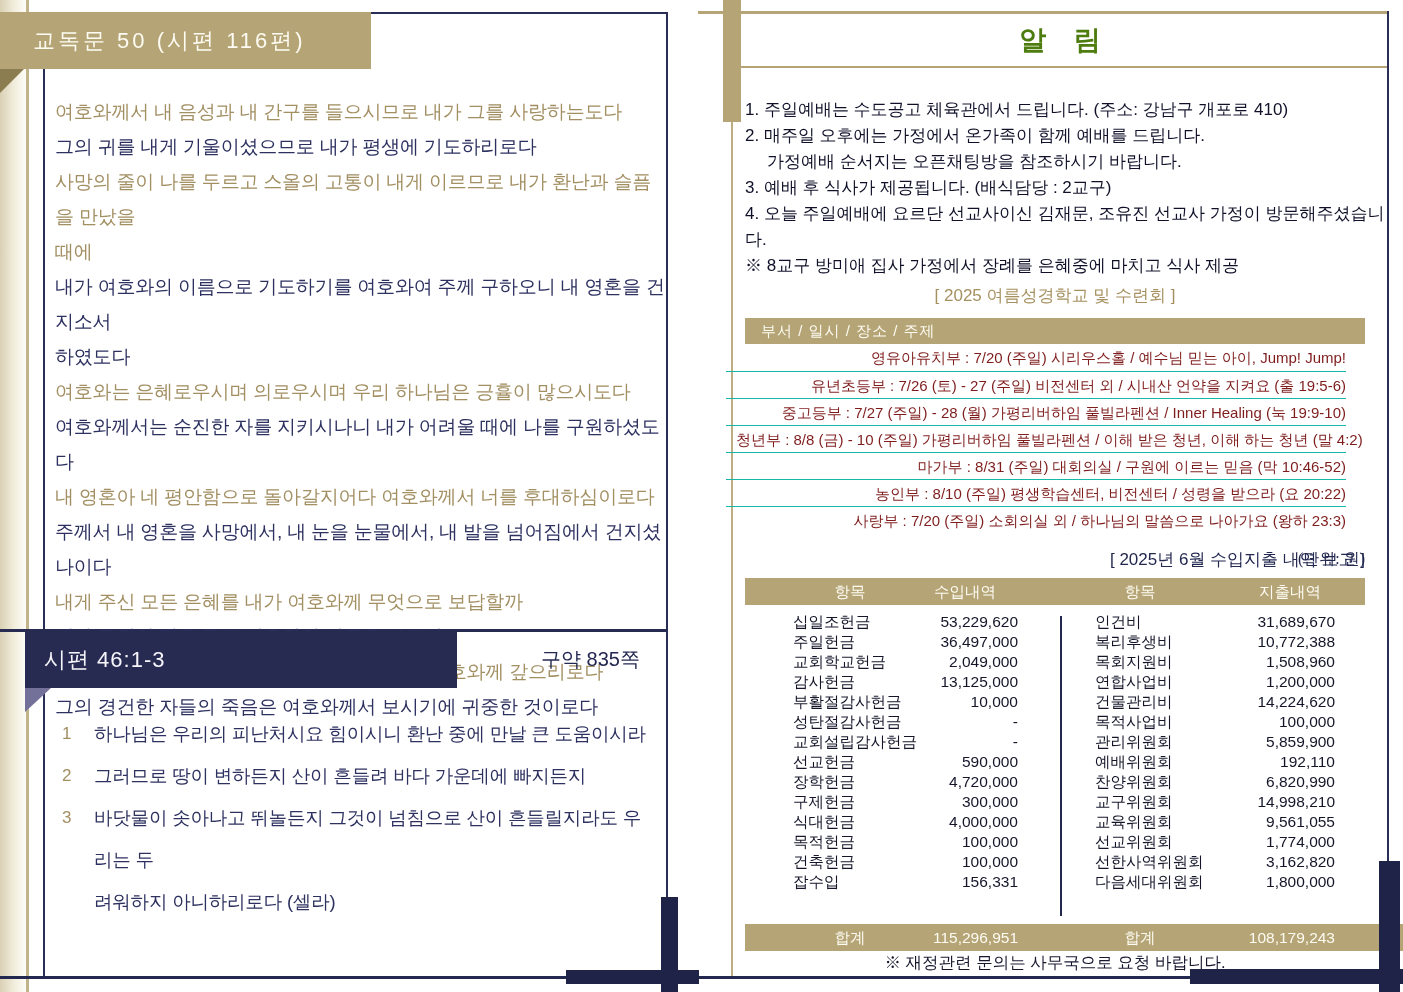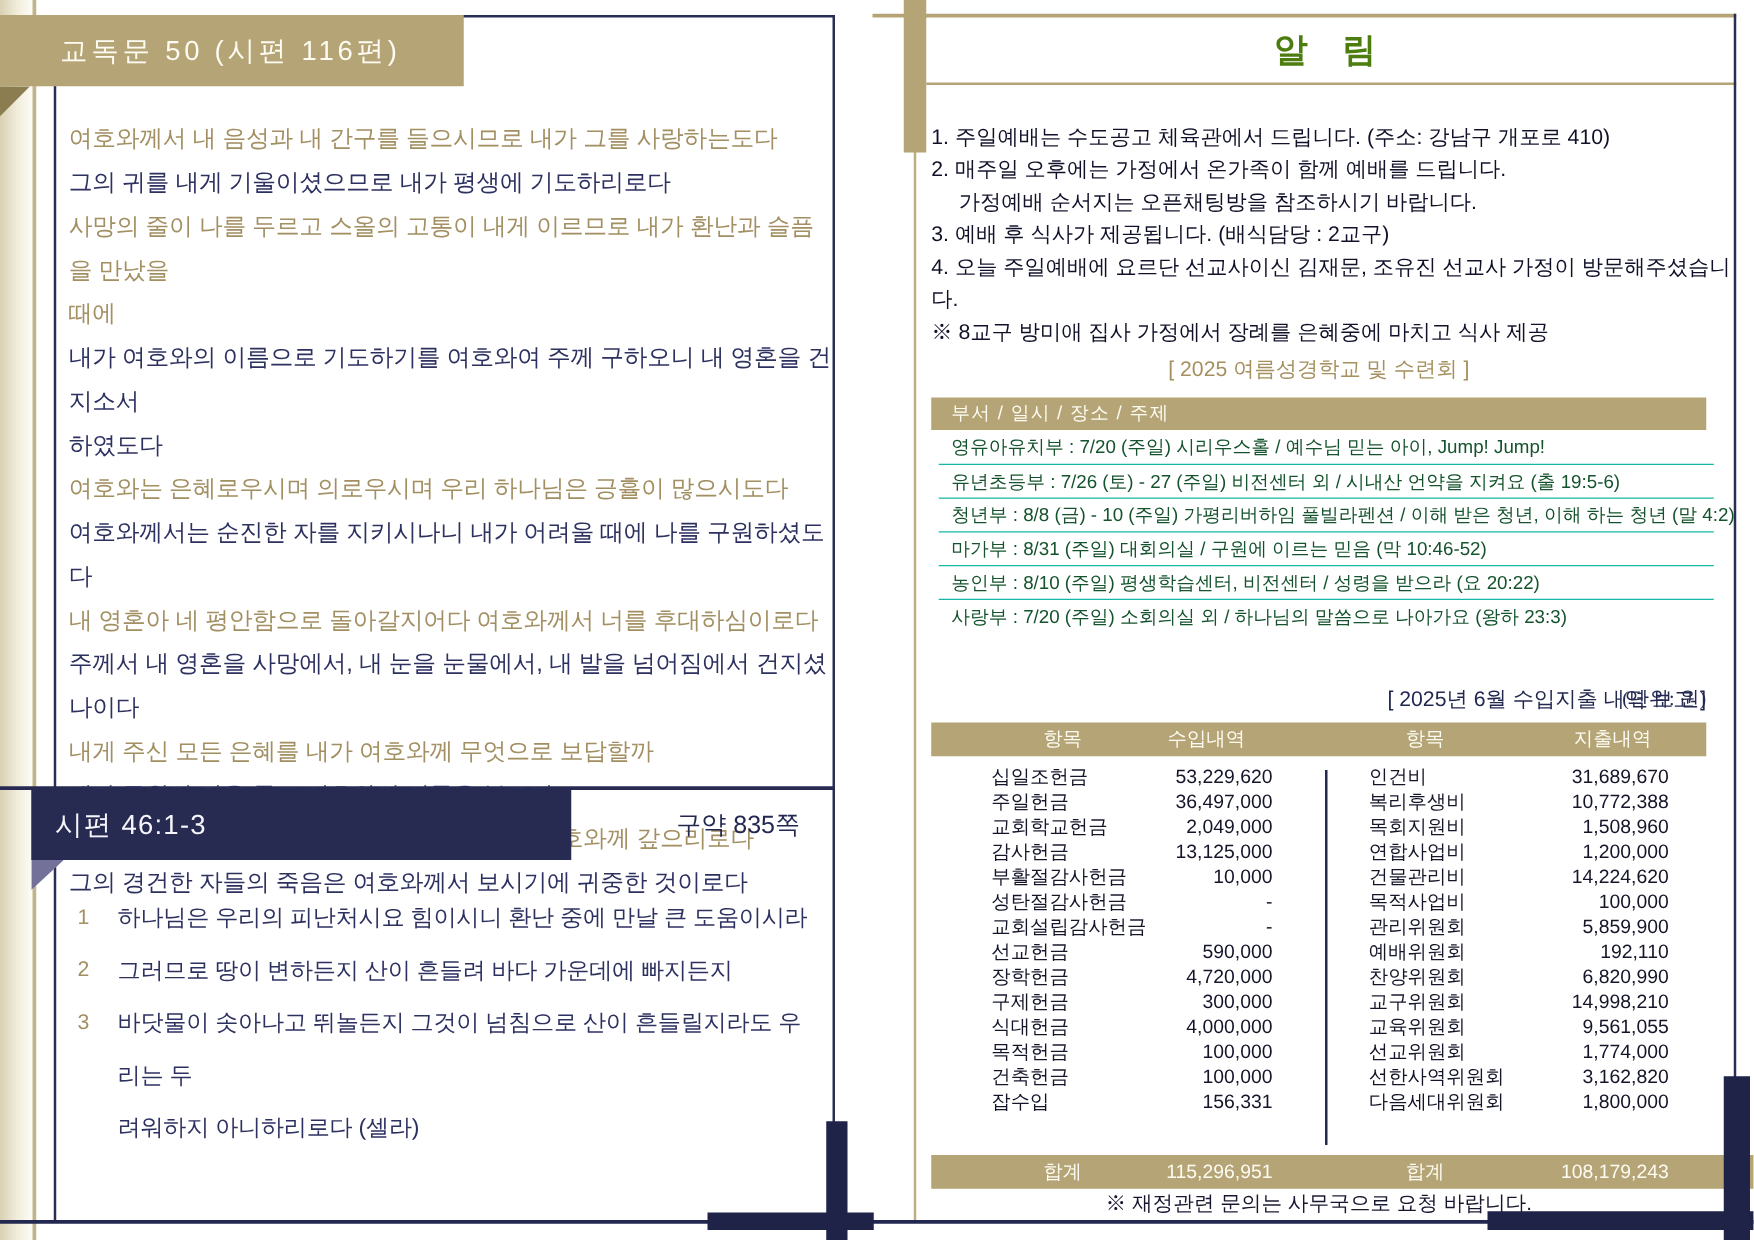--- a/index.html
+++ b/index.html
@@ -10,21 +10,21 @@
   .abs{position:absolute;}
   
   .edge-gradient{left:0;top:0;width:26px;height:992px;
     background:linear-gradient(to right,#d9d0b4,#f2eedd 55%,#fdfcf7);}
   .tan-vline{left:26px;top:0;width:3px;height:992px;background:#c2b48a;}
   .navy-vline-left{left:43px;top:12px;width:2px;height:965px;background:#2a2e57;}
   .l-topline{left:43px;top:12px;width:625px;height:2px;background:#2a2e57;}
   .l-rightline{left:666px;top:12px;width:2px;height:888px;background:#2a2e57;}
   .l-midline{left:0;top:629px;width:668px;height:3px;background:#272b52;}
   .banner-reading{left:0;top:12px;width:371px;height:57px;background:#b5a475;z-index:3;
-    color:#fdfbf2;font-size:22px;letter-spacing:3px;line-height:57px;padding-left:48px;box-sizing:border-box;}
+    color:#fdfbf2;font-size:22px;letter-spacing:3px;line-height:57px;padding-left:33px;box-sizing:border-box;}
   .fold-reading{left:0;top:69px;width:24px;height:24px;background:#8b7d4f;
     clip-path:polygon(0 0,100% 0,0 100%);z-index:3;}
   .banner-psalm{left:25px;top:631px;width:432px;height:57px;background:#272b52;z-index:3;
     color:#f6f5fb;font-size:22px;letter-spacing:1px;line-height:57px;padding-left:19px;box-sizing:border-box;}
   .fold-psalm{left:25px;top:688px;width:26px;height:24px;background:#73709a;
     clip-path:polygon(0 0,100% 0,0 100%);z-index:3;}
   .psalm-pageref{left:480px;top:646px;width:160px;text-align:right;
     color:#232850;font-size:20px;}
   
   .reading-block{left:55px;top:94px;width:612px;}
@@ -49,21 +49,21 @@
   .b-cross2-h{left:1190px;top:969px;width:213px;height:15px;background:#1f2348;z-index:4;}
   .b-cross2-v{left:1379px;top:861px;width:21px;height:131px;background:#1f2348;z-index:4;}
   
   .r-title{left:741px;top:22px;width:648px;text-align:center;color:#4d7c0f;
     font-size:27px;font-weight:bold;letter-spacing:10px;}
   .announcements{left:745px;top:97px;width:645px;color:#101129;font-size:17px;line-height:26px;}
   .announcements .indent{padding-left:22px;}
   .ss-title{left:745px;top:284px;width:620px;text-align:center;color:#a5905f;font-size:17px;}
   .ss-header{left:745px;top:318px;width:620px;height:26px;background:#b5a475;
     color:#fdfbf2;font-size:15px;line-height:26px;padding-left:16px;box-sizing:border-box;letter-spacing:1px;}
-  .ss-rows{left:751px;top:344px;width:620px;color:#14532d;font-size:15px;}
+  .ss-rows{left:726px;top:344px;width:620px;color:#7f1d1d;font-size:15px;text-align:right;}
   .ss-row{height:27px;line-height:27px;padding-left:10px;box-sizing:border-box;white-space:nowrap;}
   .ss-row + .ss-row{border-top:1px solid #14b8a6;}
   .fin-title-row{left:745px;top:548px;width:620px;height:22px;color:#232850;font-size:17px;}
   .fin-title{position:absolute;left:0;width:620px;text-align:right;}
   .fin-unit{position:absolute;right:0;top:1px;font-size:16px;font-family:Liberation Serif, serif;}
   .fin-header,.fin-total{left:745px;width:620px;height:27px;background:#b5a475;color:#fdfbf2;}
   .fin-header{top:578px;}
   .fin-total{top:924px;padding-left:38px;}
   .fin-header span,.fin-total span{position:absolute;line-height:27px;font-size:15.5px;}
   .fh-1{left:40px;width:130px;text-align:center;}
@@ -150,20 +150,21 @@
     <div>3. 예배 후 식사가 제공됩니다. (배식담당 : 2교구)</div>
     <div>4. 오늘 주일예배에 요르단 선교사이신 김재문, 조유진 선교사 가정이 방문해주셨습니다.</div>
     <div>※ 8교구 방미애 집사 가정에서 장례를 은혜중에 마치고 식사 제공</div>
   </div>
 
   <div class="abs ss-title">[ 2025 여름성경학교 및 수련회 ]</div>
   <div class="abs ss-header">부서  / 일시 / 장소 / 주제</div>
   <div class="abs ss-rows">
     <div class="ss-row">영유아유치부 : 7/20 (주일) 시리우스홀 / 예수님 믿는 아이, Jump! Jump!</div>
     <div class="ss-row">유년초등부 : 7/26 (토) - 27 (주일) 비전센터 외 / 시내산 언약을 지켜요 (출 19:5-6)</div>
+    <div class="ss-row">중고등부 : 7/27 (주일) - 28 (월) 가평리버하임 풀빌라펜션 / Inner Healing (눅 19:9-10)</div>
     <div class="ss-row">청년부 : 8/8 (금) - 10 (주일) 가평리버하임 풀빌라펜션 / 이해 받은 청년, 이해 하는 청년 (말 4:2)</div>
     <div class="ss-row">마가부 : 8/31 (주일) 대회의실 / 구원에 이르는 믿음 (막 10:46-52)</div>
     <div class="ss-row">농인부 : 8/10 (주일) 평생학습센터, 비전센터 / 성령을 받으라 (요 20:22)</div>
     <div class="ss-row">사랑부 : 7/20 (주일) 소회의실 외 / 하나님의 말씀으로 나아가요 (왕하 23:3)</div>
   </div>
 
   <div class="abs fin-title-row">
     <div class="fin-title">[ 2025년 6월 수입지출 내역 보고 ]</div>
     <div class="fin-unit">(단위: 원)</div>
   </div>

